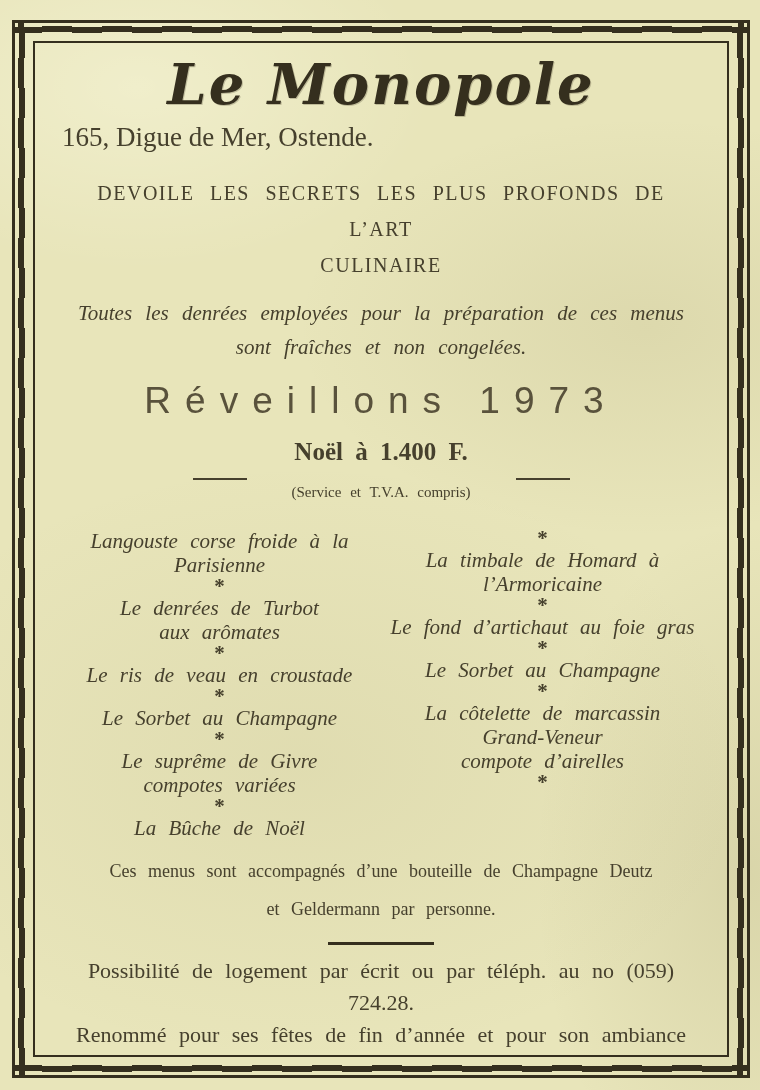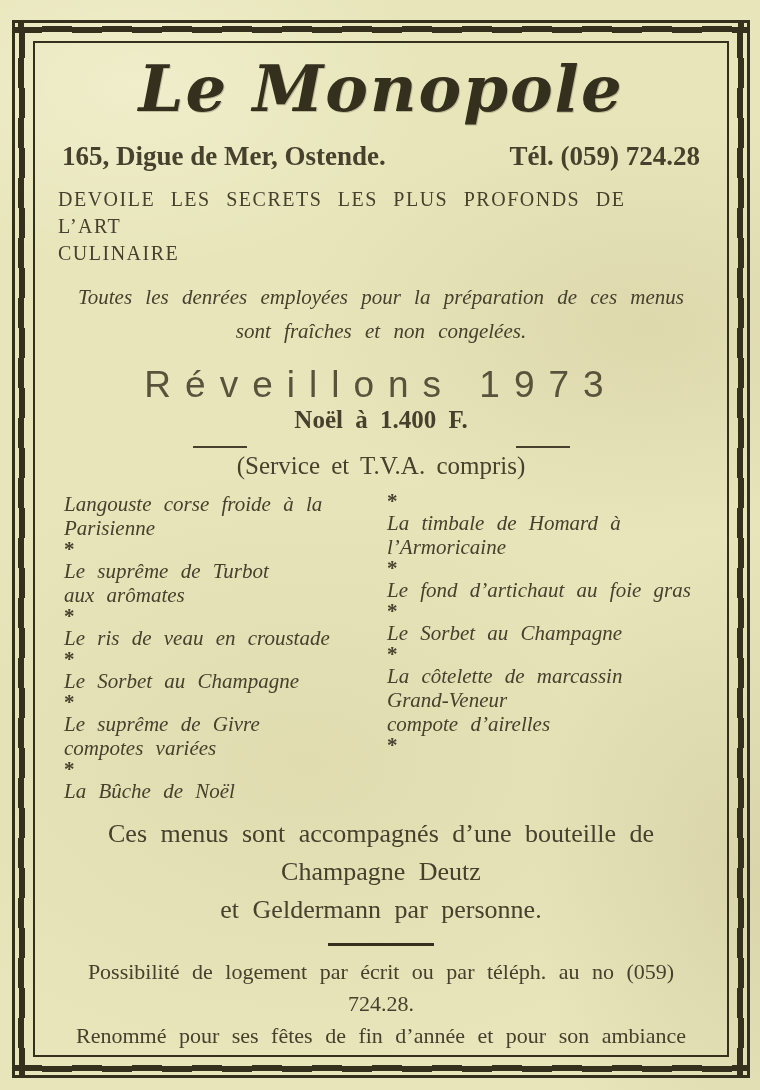--- a/index.html
+++ b/index.html
@@ -44,58 +44,58 @@
     background-repeat:repeat-y;
   }
   .band-left{left:0;background-position:100% 0,3px 0;border-left:3px solid var(--ink-dark);}
   .band-right{right:0;background-position:0 0,calc(100% - 3px) 0;border-right:3px solid var(--ink-dark);}
   .inner-line{position:absolute;inset:21px;border:2px solid var(--ink-dark);}
   
   .content{position:absolute;inset:27px 32px;padding:4px 14px;overflow:hidden;}
   .title{
     font-family:"DejaVu Serif", serif;
     font-style:italic;font-weight:bold;
-    font-size:64px;line-height:1.12;
+    font-size:56px;line-height:1.12;
     text-align:center;color:var(--ink-dark);
     letter-spacing:2px;margin-top:2px;
     text-shadow:1px 1px 0 rgba(60,52,30,0.25);
   }
-  .addr-row{display:flex;justify-content:space-between;align-items:baseline;margin-top:16px;padding:0 4px;font-weight:bold;}
+  .addr-row{display:flex;justify-content:space-between;align-items:baseline;margin-top:6px;padding:0 4px;}
   .addr{font-size:27px;}
   .phone{font-size:27px;}
   .tagline{
-    margin-top:14px;
-    font-size:20px;line-height:27px;
+    text-align:center;margin-top:22px;
+    font-size:20px;line-height:36px;
     letter-spacing:1.5px;word-spacing:9px;
     white-space:pre-line;
   }
   .intro{
     text-align:center;margin-top:13px;
     font-style:italic;font-size:21px;line-height:34px;
     word-spacing:8px;white-space:pre-line;
   }
   .event-title{
     text-align:center;margin-top:16px;
     font-family:"Liberation Sans", sans-serif;
     font-size:37px;font-weight:400;
     letter-spacing:14px;color:var(--ink-soft);
   }
-  .price-row{display:flex;margin-top:0;}
+  .price-row{display:flex;margin-top:16px;}
   .price{flex:1;text-align:center;font-weight:bold;font-size:25px;word-spacing:6px;}
   .dash-row{display:flex;margin-top:12px;}
   .dash-cell{flex:1;display:flex;justify-content:center;}
   .dash{width:54px;border-top:2px solid var(--ink);}
-  .service{ text-align:center;margin-top:4px;font-size:25px;word-spacing:5px;}
+  .service{ text-align:center;margin-top:4px;font-size:15px;word-spacing:5px;}
   .menu{display:flex;margin-top:12px;}
-  .menu-col{flex:1;text-align:left;font-style:italic;font-size:21px;padding:0 6px;}
+  .menu-col{flex:1;text-align:center;font-style:italic;font-size:21px;padding:0 6px;margin-top:16px;}
   .menu-item{line-height:24px;word-spacing:7px;white-space:pre-line;}
   .menu-star{font-size:21px;font-weight:bold;line-height:19px;font-style:normal;}
   .closing{
     text-align:center;margin-top:12px;
-    font-size:26px;line-height:38px;word-spacing:7px;white-space:pre-line;
+    font-size:18px;line-height:38px;word-spacing:7px;white-space:pre-line;
   }
   .mid-rule{width:106px;border-top:3px solid var(--ink-dark);margin:14px auto 0;}
   .lodging{
     text-align:center;margin-top:10px;
     font-size:22px;line-height:32px;word-spacing:7px;white-space:pre-line;
   }
 </style>
 </head>
 <body>
 
@@ -104,21 +104,20 @@
   <div class="band band-h band-bottom"></div>
   <div class="band band-v band-left"></div>
   <div class="band band-v band-right"></div>
   <div class="inner-line"></div>
 
   <div class="content">
     <div class="title">Le Monopole</div>
 
     <div class="addr-row">
       <span class="addr">165, Digue de Mer, Ostende.</span>
-      <span class="phone">Tél. (059) 724.28</span>
     </div>
 
     <div class="tagline">DEVOILE LES SECRETS LES PLUS PROFONDS DE L’ART
 CULINAIRE</div>
 
     <div class="intro">Toutes les denrées employées pour la préparation de ces menus
 sont fraîches et non congelées.</div>
 
     <div class="event-title">Réveillons 1973</div>
 
@@ -135,21 +134,21 @@
         </div>
     </div>
 
     <div class="service">(Service et T.V.A. compris)</div>
 
     <div class="menu">
       <div class="menu-col">
           <div class="menu-item">Langouste corse froide à la
 Parisienne</div>
           <div class="menu-star">*</div>
-          <div class="menu-item">Le suprême de Turbot
+          <div class="menu-item">Le denrées de Turbot
 aux arômates</div>
           <div class="menu-star">*</div>
           <div class="menu-item">Le ris de veau en croustade</div>
           <div class="menu-star">*</div>
           <div class="menu-item">Le Sorbet au Champagne</div>
           <div class="menu-star">*</div>
           <div class="menu-item">Le suprême de Givre
 compotes variées</div>
           <div class="menu-star">*</div>
           <div class="menu-item">La Bûche de Noël</div>

